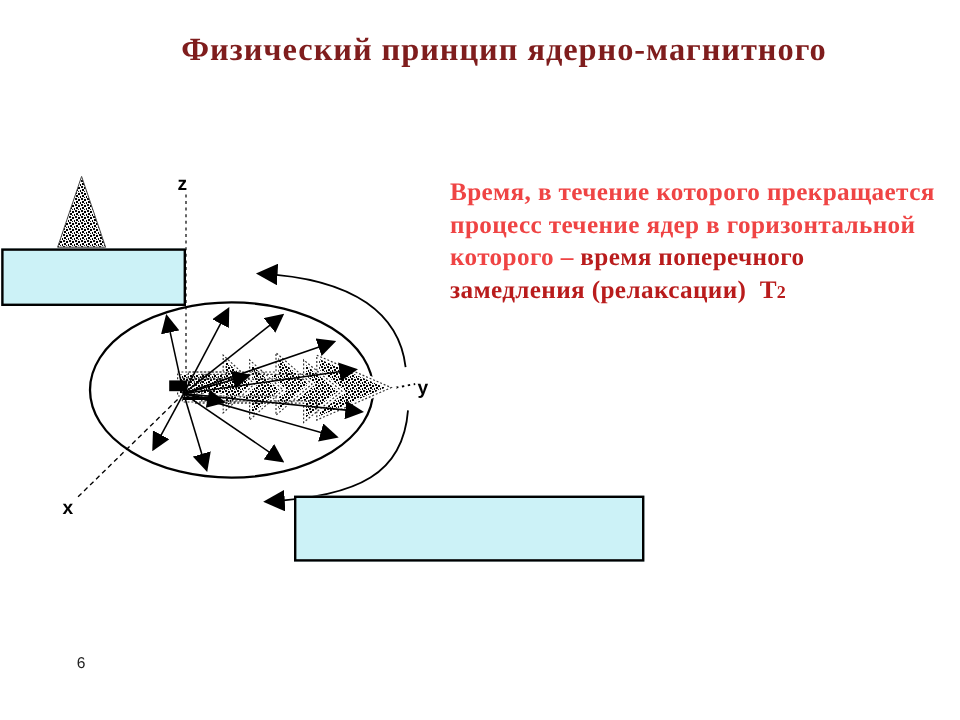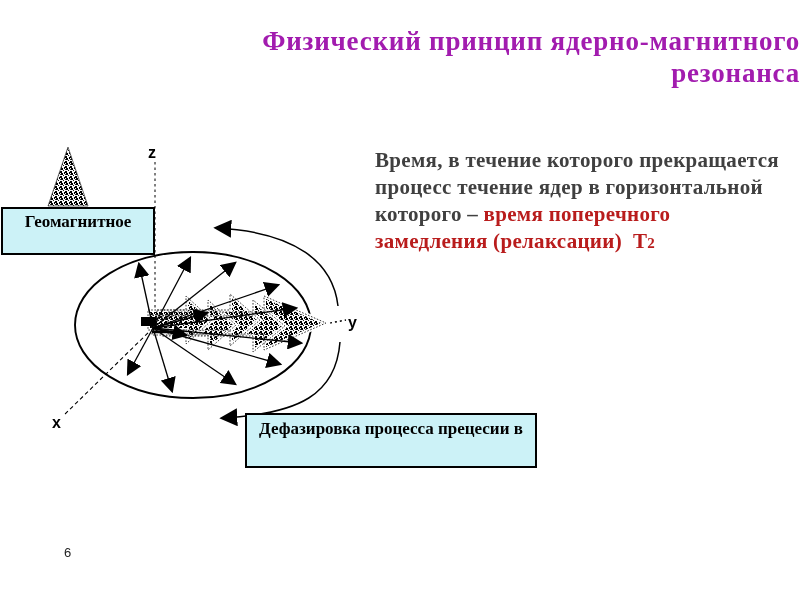--- a/index.html
+++ b/index.html
@@ -1,22 +1,22 @@
 <!DOCTYPE html>
 <html><head>
 <meta charset="utf-8">
 <style>
   html,body{margin:0;padding:0;}
   body{width:800px;height:600px;background:#ffffff;position:relative;overflow:hidden;
        font-family:"Liberation Serif", serif;}
-  .title{position:absolute;left:40px;top:25px;width:760px;text-align:right;
-         font-size:27px;font-weight:bold;color:#a21caf;line-height:32px;letter-spacing:0.8px;}
+  .title{position:absolute;left:40px;top:25px;width:760px;text-align:center;
+         font-size:27px;font-weight:bold;color:#7f1d1d;line-height:32px;letter-spacing:0.8px;}
   .rtext{position:absolute;left:375px;top:147px;width:434px;
          font-size:21px;font-weight:bold;line-height:27px;letter-spacing:0.3px;}
-  .blue{color:#404040;}
+  .blue{color:#ef4444;}
   .red{color:#b91c1c;}
   .sub2{font-size:15px;}
   .cyanbox{position:absolute;background:#ccf2f7;border:2px solid #000;
            text-align:center;font-weight:bold;color:#000;}
   .geobox{left:1px;top:207px;width:150px;height:42px;font-size:17px;line-height:21px;padding-top:2px;}
   .dephbox{left:245px;top:413px;width:288px;height:49px;font-size:17px;line-height:24px;padding-top:2px;}
   .pagenum{position:absolute;left:64px;top:545px;font-family:"Liberation Sans",sans-serif;
            font-size:13px;color:#222;}
   svg{position:absolute;left:0;top:0;}
   .axlabel{font-family:"Liberation Sans",sans-serif;font-weight:bold;font-size:16px;fill:#000;}
@@ -94,31 +94,28 @@
   <path d="M340,342 C336,394 300,414 222,418" fill="none" stroke="#000" stroke-width="1.5" marker-end="url(#ah)"></path>
 
   <g>
     <rect x="141" y="317" width="15" height="9" fill="#000"></rect>
     <line x1="152" y1="332" x2="184" y2="332" stroke="#000" stroke-width="2.5"></line>
   </g>
 </svg>
 
 <div class="title">
   <div>Физический принцип ядерно-магнитного</div>
-  <div>резонанса</div>
 </div>
 
 <div class="rtext">
   <div><span class="blue">Время, в течение которого прекращается</span></div>
   <div><span class="blue">процесс течение ядер в горизонтальной</span></div>
   <div><span class="blue">которого – </span><span class="red">время поперечного</span></div>
   <div><span class="red">замедления (релаксации)&nbsp; Т</span><span class="red sub2">2</span></div>
 </div>
 
 <div class="cyanbox geobox">
-  <div>Геомагнитное</div>
 </div>
 
 <div class="cyanbox dephbox">
-  <div>Дефазировка процесса прецесии в</div>
 </div>
 
 <div class="pagenum">6</div>
 
 </body></html>

